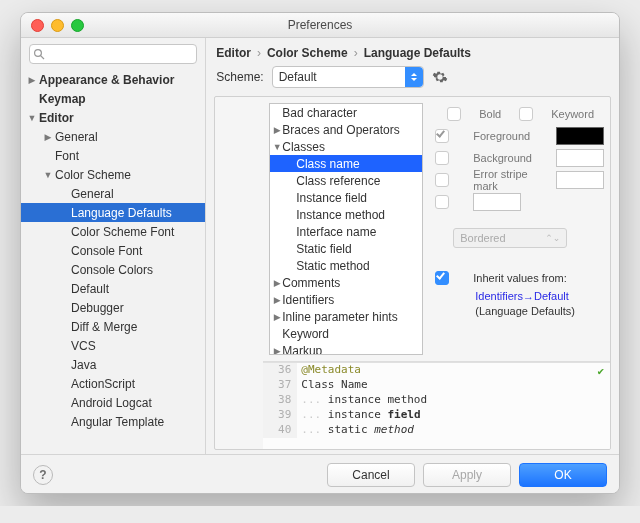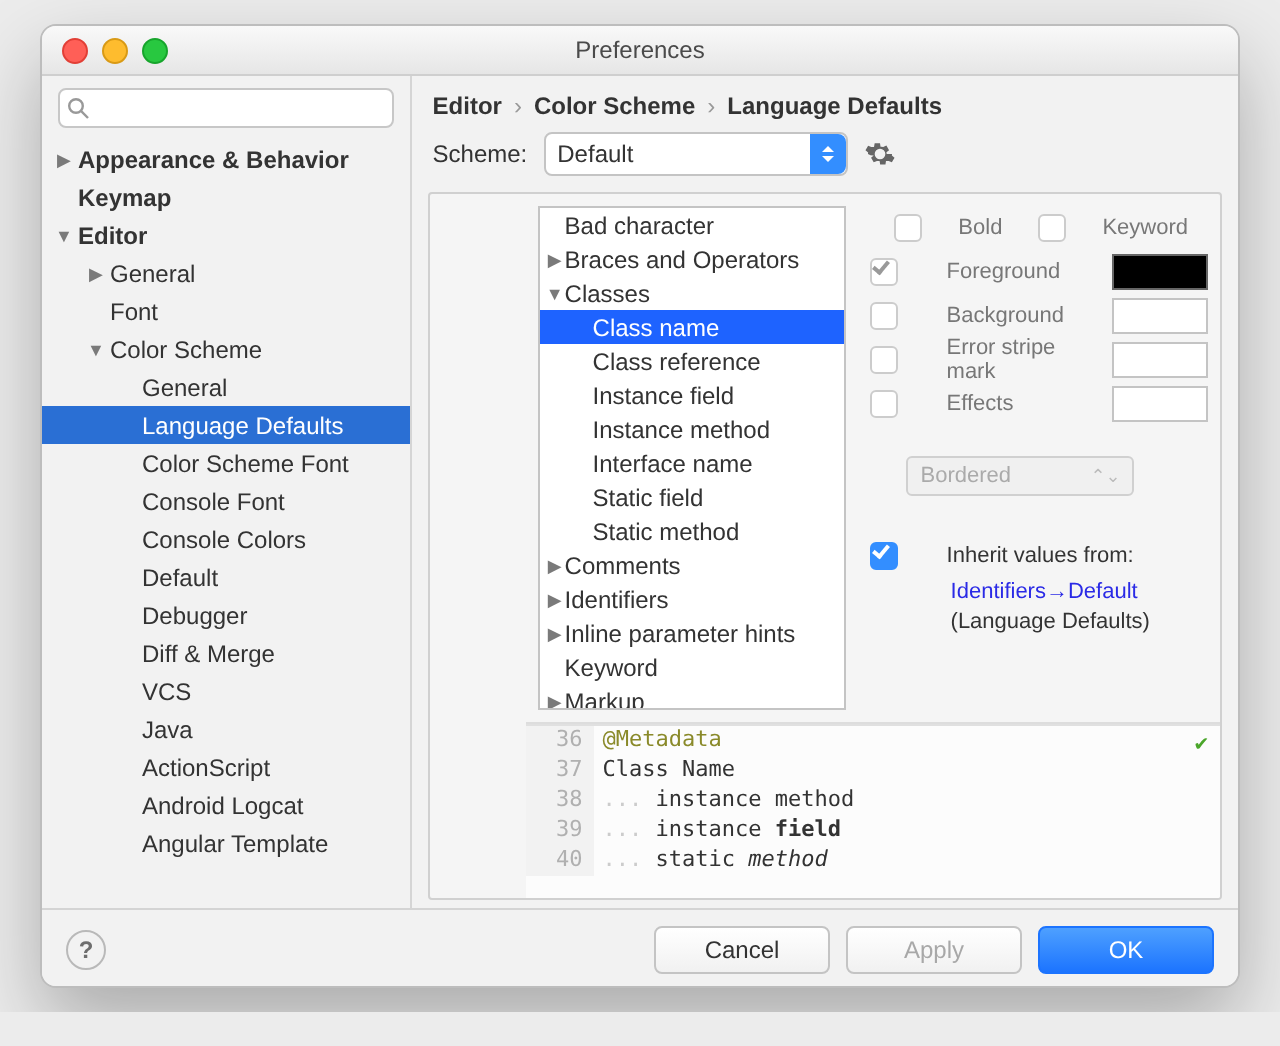--- a/index.html
+++ b/index.html
@@ -282,21 +282,20 @@
               <span style="flex:1;">Background</span>
               <span class="swatch"></span>
             </div>
             <div class="orow">
               <span class="cb"></span>
               <span style="flex:1;">Error stripe mark</span>
               <span class="swatch"></span>
             </div>
             <div class="orow">
               <span class="cb"></span>
-              <span style="flex:1;">Effects</span>
               <span class="swatch"></span>
             </div>
             <div class="orow" style="padding-left:18px;margin-top:14px;">
               <div class="mini-select">
                 <span>Bordered</span>
                 <span class="a">⌃⌄</span>
               </div>
             </div>
             <div class="inherit">
               <div class="orow">

